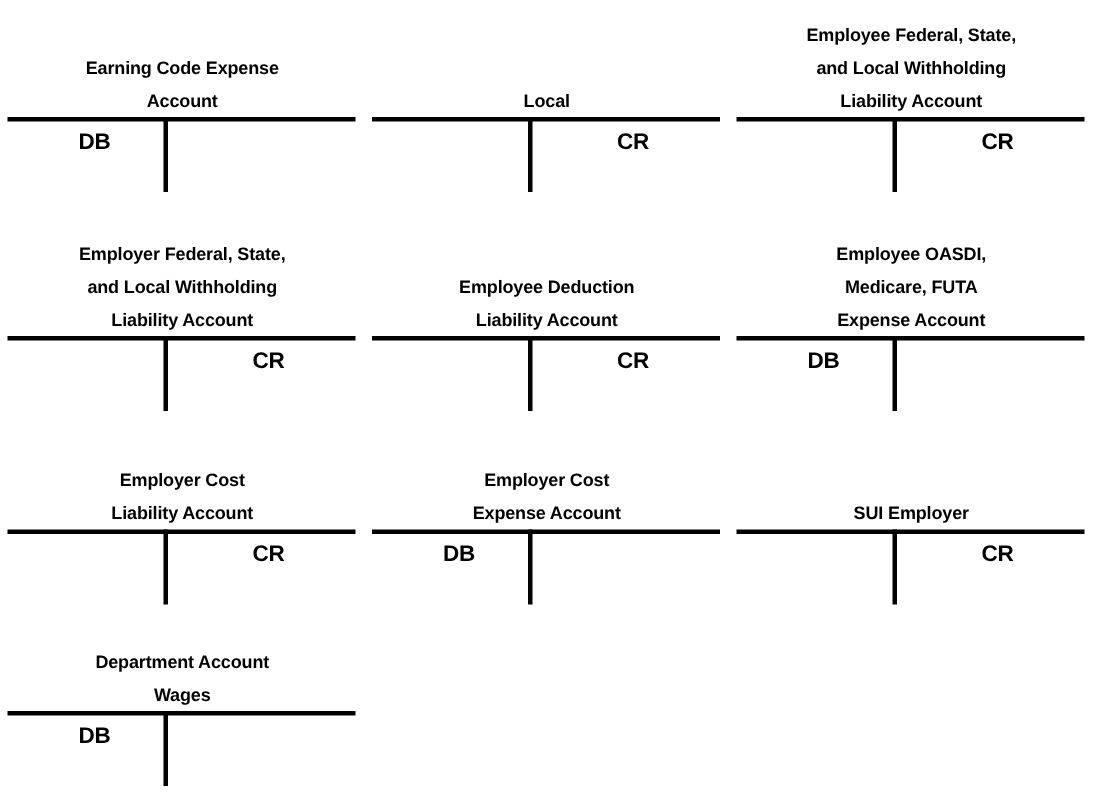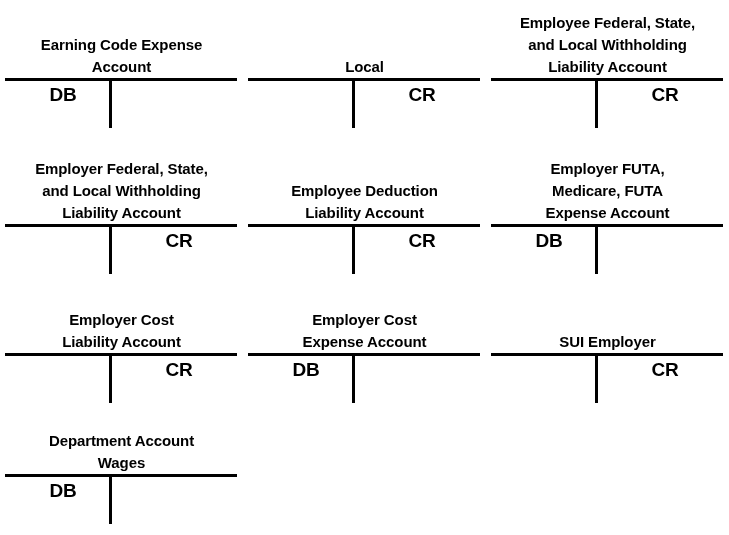--- a/index.html
+++ b/index.html
@@ -27,21 +27,21 @@
     grid-template-columns: 243px 243px 243px;
     grid-template-rows: 140px 140px 125px 130px;
   }
 
   .taccount {
     position: relative;
     padding: 0 6px;
   }
 
   .t-title {
-    font-size: 15px;
+    font-size: 12px;
     font-weight: bold;
     text-align: center;
     line-height: 22px;
     letter-spacing: -0.1px;
     white-space: pre-line;
     position: absolute;
     left: 6px;
     right: 6px;
     bottom: 100%;
   }
@@ -70,21 +70,21 @@
 
   .t-cells {
     position: absolute;
     left: 5px;
     right: 6px;
     height: 30px;
     display: flex;
   }
   .t-cell {
     flex: 1 1 50%;
-    font-size: 19px;
+    font-size: 15px;
     font-weight: bold;
     text-align: center;
     line-height: 30px;
     letter-spacing: -0.1px;
   }
   .t-cell.empty { visibility: hidden; }
 
   
   
   .r1 .t-inner { top: 78px; }
@@ -158,21 +158,21 @@
         <div class="t-rule"></div>
         <div class="t-stem"></div>
         <div class="t-cells">
           <div class="t-cell empty"></div>
           <div class="t-cell">CR</div>
         </div>
       </div>
     </div>
     <div class="taccount r2">
       <div class="t-inner">
-        <div class="t-title">Employer FUTA,
+        <div class="t-title">Employee OASDI,
 Medicare, FUTA
 Expense Account</div>
         <div class="t-rule"></div>
         <div class="t-stem"></div>
         <div class="t-cells">
           <div class="t-cell">DB</div>
           <div class="t-cell empty"></div>
         </div>
       </div>
     </div>

